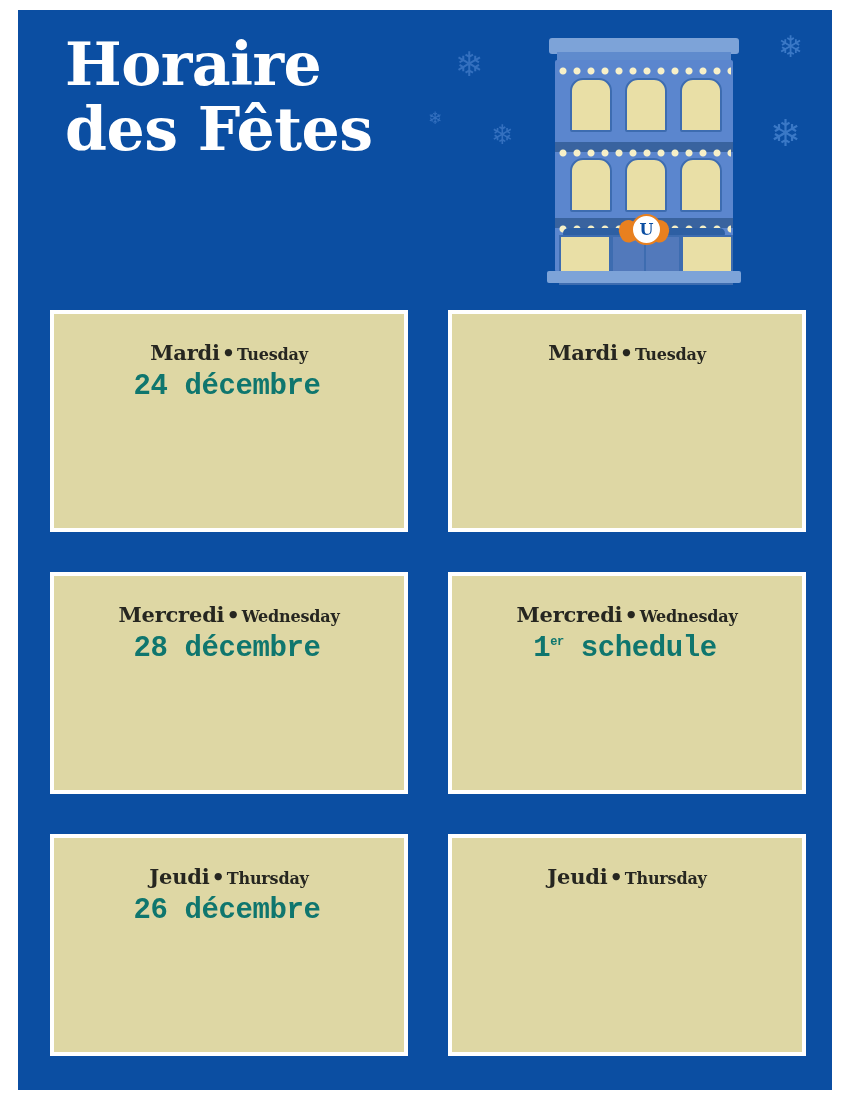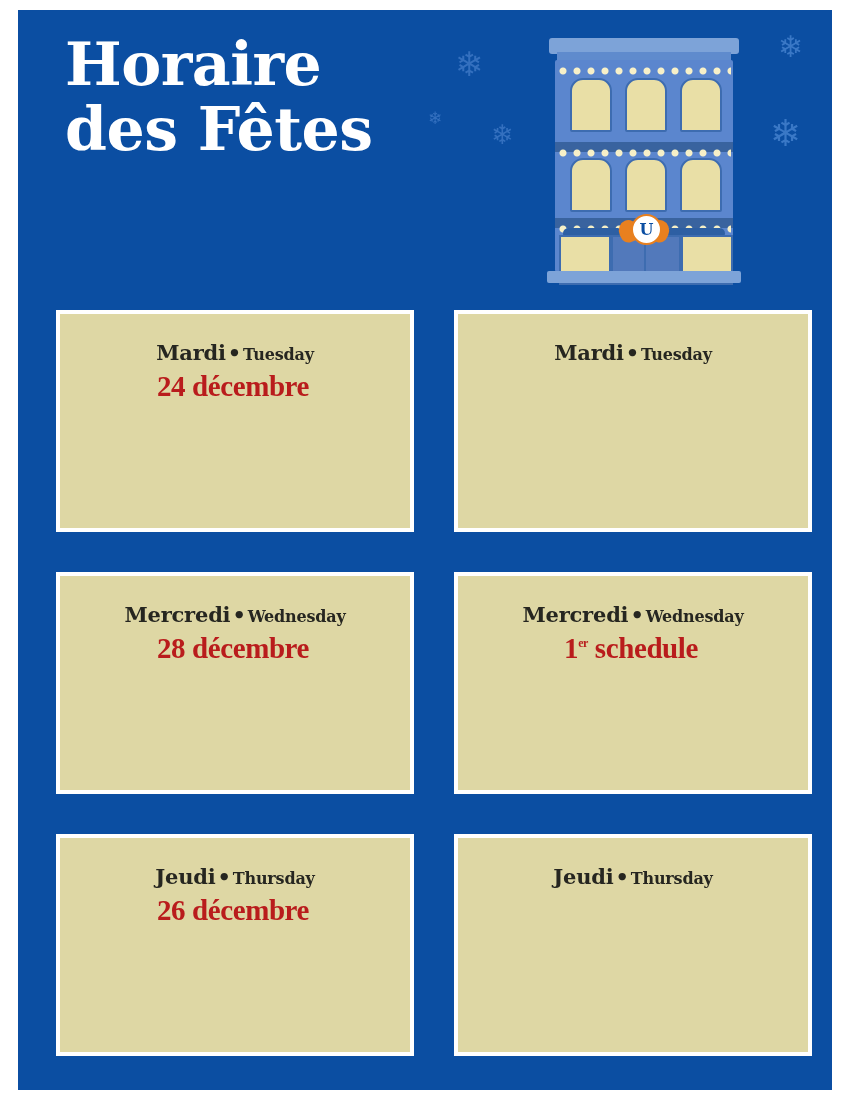--- a/index.html
+++ b/index.html
@@ -200,21 +200,21 @@
     font-family: "DejaVu Serif", serif;
     font-weight: bold;
     font-size: 16px;
     line-height: 27px;
     text-align: center;
   }
 
   
   .grid {
     position: absolute;
-    left: 38px;
+    left: 32px;
     top: 300px;
     width: 738px;
     display: grid;
     grid-template-columns: 358px 358px;
     grid-template-rows: repeat(3, 222px);
     column-gap: 22px;
     row-gap: 22px;
     gap: 40px;
   }
 
@@ -236,25 +236,25 @@
   }
   .card-day .sep {
     font-weight: bold;
     padding: 0 2px;
   }
   .card-day .en {
     font-size: 16px;
     font-weight: bold;
   }
   .card-date {
-    font-family: Liberation Serif, serif;
+    font-family: Liberation Mono, monospace;
     font-weight: bold;
     font-size: 29px;
     margin: 5px 4px 0 0;
-    color: #b91c1c;
+    color: #0f766e;
     letter-spacing: -0.4px;
   }
   .card-date sup {
     font-size: 12px;
     vertical-align: super;
   }
 </style>
 </head>
 <body>
 

